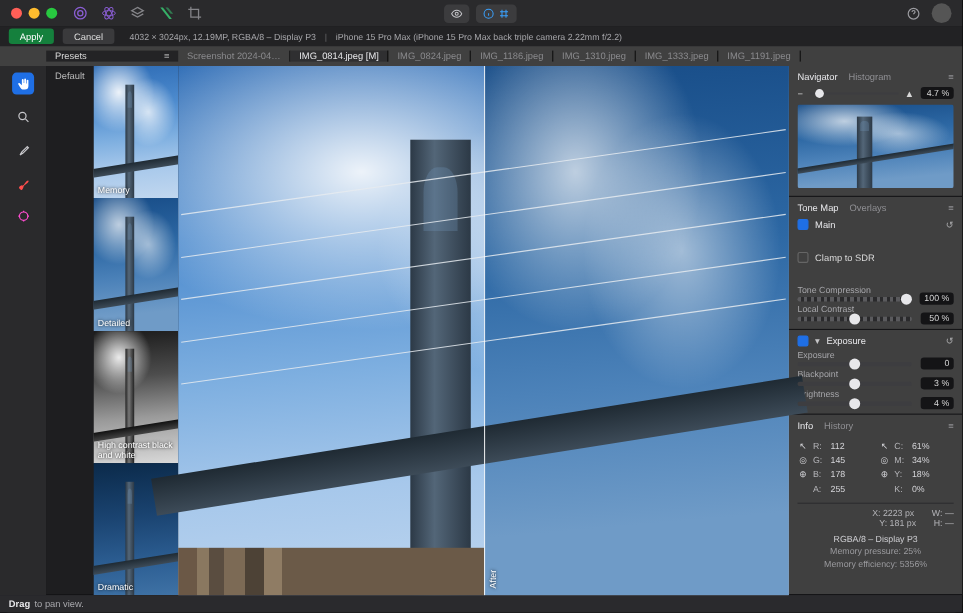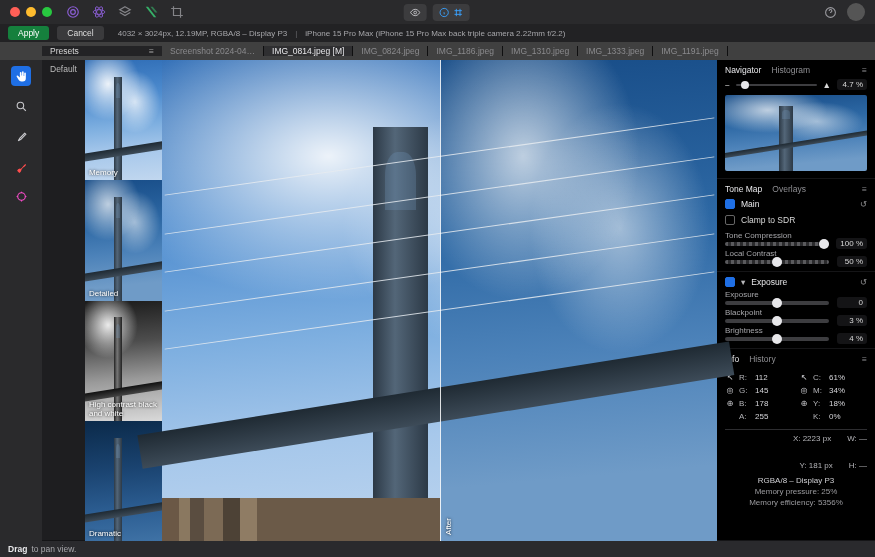--- a/index.html
+++ b/index.html
@@ -40,30 +40,30 @@
 .plist{flex:1;overflow:hidden;display:flex;flex-direction:column;min-height:0}
 .pitem{flex:1;position:relative;min-height:0}
 .pimg{position:absolute;inset:0}
 .plabel{position:absolute;left:4px;bottom:3px;font-size:8px;color:#fff;text-shadow:0 0 3px #000}
 
 .canvas{flex:1;position:relative;min-width:0}
 .sky{position:absolute;inset:0}
 .afterLabel{position:absolute;left:50%;margin-left:4px;bottom:6px;font-size:8px;color:#fff;text-shadow:0 0 3px #000;writing-mode:vertical-rl;transform:rotate(180deg)}
 .splitter{position:absolute;left:50%;top:0;bottom:0;width:1px;background:rgba(255,255,255,.85)}
 
-.rpanel{width:158px;background:#000000;display:flex;flex-direction:column;min-height:0;font-size:8.5px;overflow:hidden}
+.rpanel{width:158px;background:#404040;display:flex;flex-direction:column;min-height:0;font-size:8.5px;overflow:hidden}
 .rsec{border-bottom:1px solid #151517;padding:5px 8px 7px}
 .rtabs{display:flex;gap:10px;align-items:center;color:#8f8f93;margin-bottom:5px}
 .rtabs .on{color:#e7e7ea}
 .navthumb{height:76px;border-radius:2px;overflow:hidden;position:relative}
 .navslider{display:flex;align-items:center;gap:6px;margin-top:-1px}
 .navslider .field{margin-left:auto;background:#141416;border-radius:3px;padding:1px 4px;font-size:8px;min-width:30px;text-align:right}
 .zoomtrack{flex:1;height:2px;background:#3d3d40;position:relative;border-radius:1px}
 .zoomtrack .knob{position:absolute;left:6%;top:-3px;width:8px;height:8px;border-radius:50%;background:#e7e7ea}
-.toggleRow{display:flex;align-items:flex-start;gap:6px;margin:6px 0}
+.toggleRow{display:flex;align-items:flex-start;gap:6px;margin:20px 0}
 .chk{width:10px;height:10px;border:1px solid #666;border-radius:2px;display:inline-block}
 .chk.on{background:#1f6fe5;border-color:#1f6fe5}
 .sliderRow{margin-top:3px}
 .slabel{font-size:8px;color:#a6a6aa;margin-bottom:2px;display:block}
 .strack{height:4px;background:repeating-linear-gradient(90deg,#5a5a5d 0 3px,#2a2a2c 3px 6px);position:relative;border-radius:2px}
 .strack.plain{background:#3d3d40}
 .sknob{position:absolute;top:-3px;width:10px;height:10px;border-radius:50%;background:#e7e7ea}
 .sval{position:absolute;right:-38px;top:-4px;background:#141416;border-radius:3px;padding:1px 4px;font-size:8px;min-width:30px;text-align:right}
 .sliderWrap{position:relative;margin-right:38px}
 .flexhead{display:flex;align-items:center;gap:6px;color:#e7e7ea}
@@ -434,21 +434,21 @@
           <div class="irow">
               <span class="ico"></span>
               <span class="k">K:</span>
               <span>0%</span>
             </div>
         </div>
         <div class="xy">
           <span>X: 2223 px</span>
           <span>W: —</span>
         </div>
-        <div class="xy" style="border:none;margin-top:18px;padding-top:0">
+        <div class="xy" style="border:none;margin-top:0;padding-top:0">
           <span>Y: 181 px</span>
           <span>H: —</span>
         </div>
         <div class="memrow" style="margin-top:6px;color:#cfcfd3">RGBA/8 – Display P3</div>
         <div class="memrow">Memory pressure: 25%</div>
         <div class="memrow">Memory efficiency: 5356%</div>
       </div>
 
     </div>
   </div>

